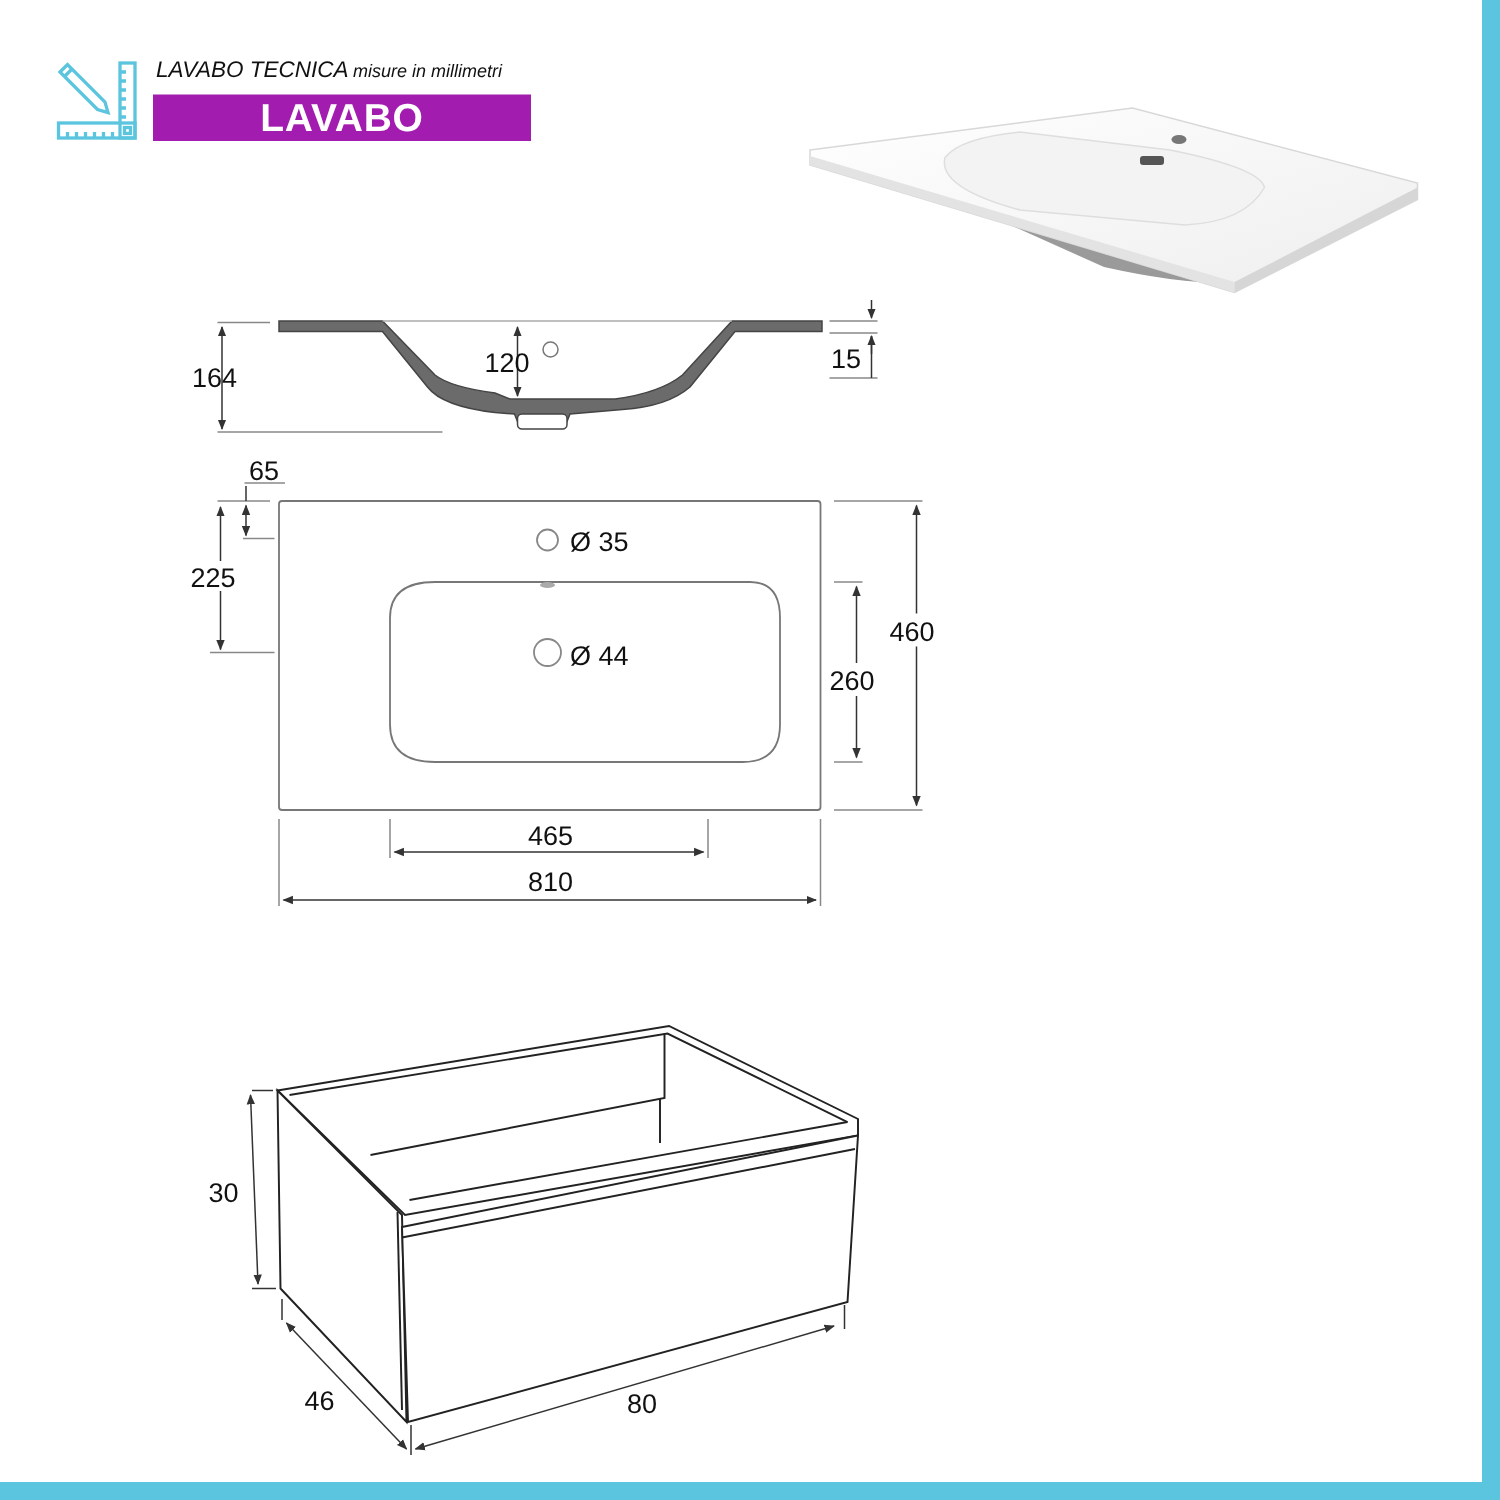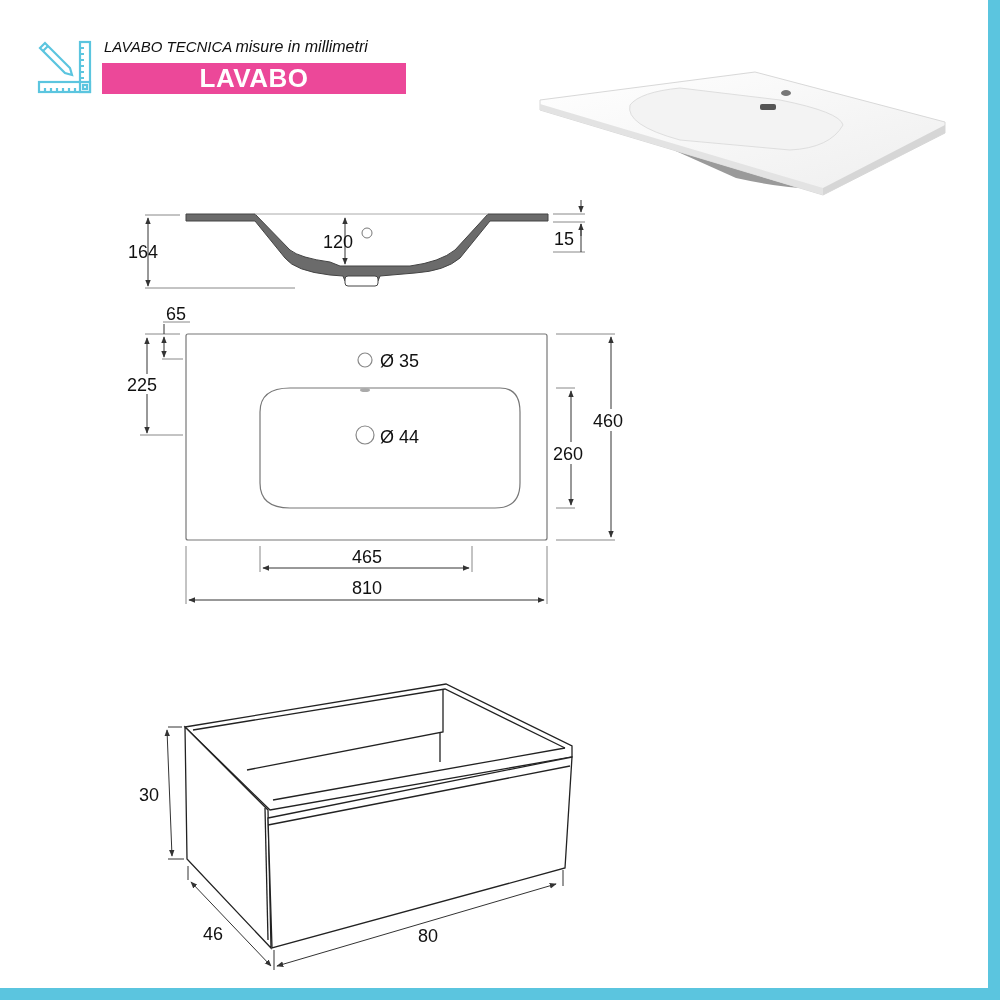--- a/index.html
+++ b/index.html
@@ -2,22 +2,22 @@
 <html><head>
 <meta charset="utf-8">
 <style>
   html, body { margin:0; padding:0; }
   body { width:1000px; height:1000px; background:#ffffff; position:relative; overflow:hidden; font-family:"Liberation Sans", sans-serif; }
   .frame-right { position:absolute; right:0; top:0; width:12px; height:1000px; background:#5bc5df; }
   .frame-bottom { position:absolute; left:0; bottom:0; width:1000px; height:12px; background:#5bc5df; }
   .header { position:absolute; left:36px; top:38px; }
   .title-line { position:absolute; left:68px; top:0; white-space:nowrap; }
   .title-main { font-style:italic; font-size:15px; color:#111; }
-  .title-sub { font-style:italic; font-size:16px; color:#111; margin-left:3px; }
-  .title-bar { position:absolute; left:66px; top:25px; width:304px; height:31px; background:#ec4899; color:#fff; font-size:26px; text-align:center; line-height:31px; font-weight:bold; letter-spacing:0.5px; }
+  .title-sub { font-style:italic; font-size:12px; color:#111; margin-left:3px; }
+  .title-bar { position:absolute; left:66px; top:25px; width:252px; height:31px; background:#a21caf; color:#fff; font-size:26px; text-align:center; line-height:31px; font-weight:bold; letter-spacing:0.5px; }
   svg text { font-family:"Liberation Sans", sans-serif; }
   .drawing { position:absolute; left:0; top:0; }
 </style>
 </head>
 <body>
 
 <div class="frame-right"></div>
 <div class="frame-bottom"></div>
 
 <div class="header">

